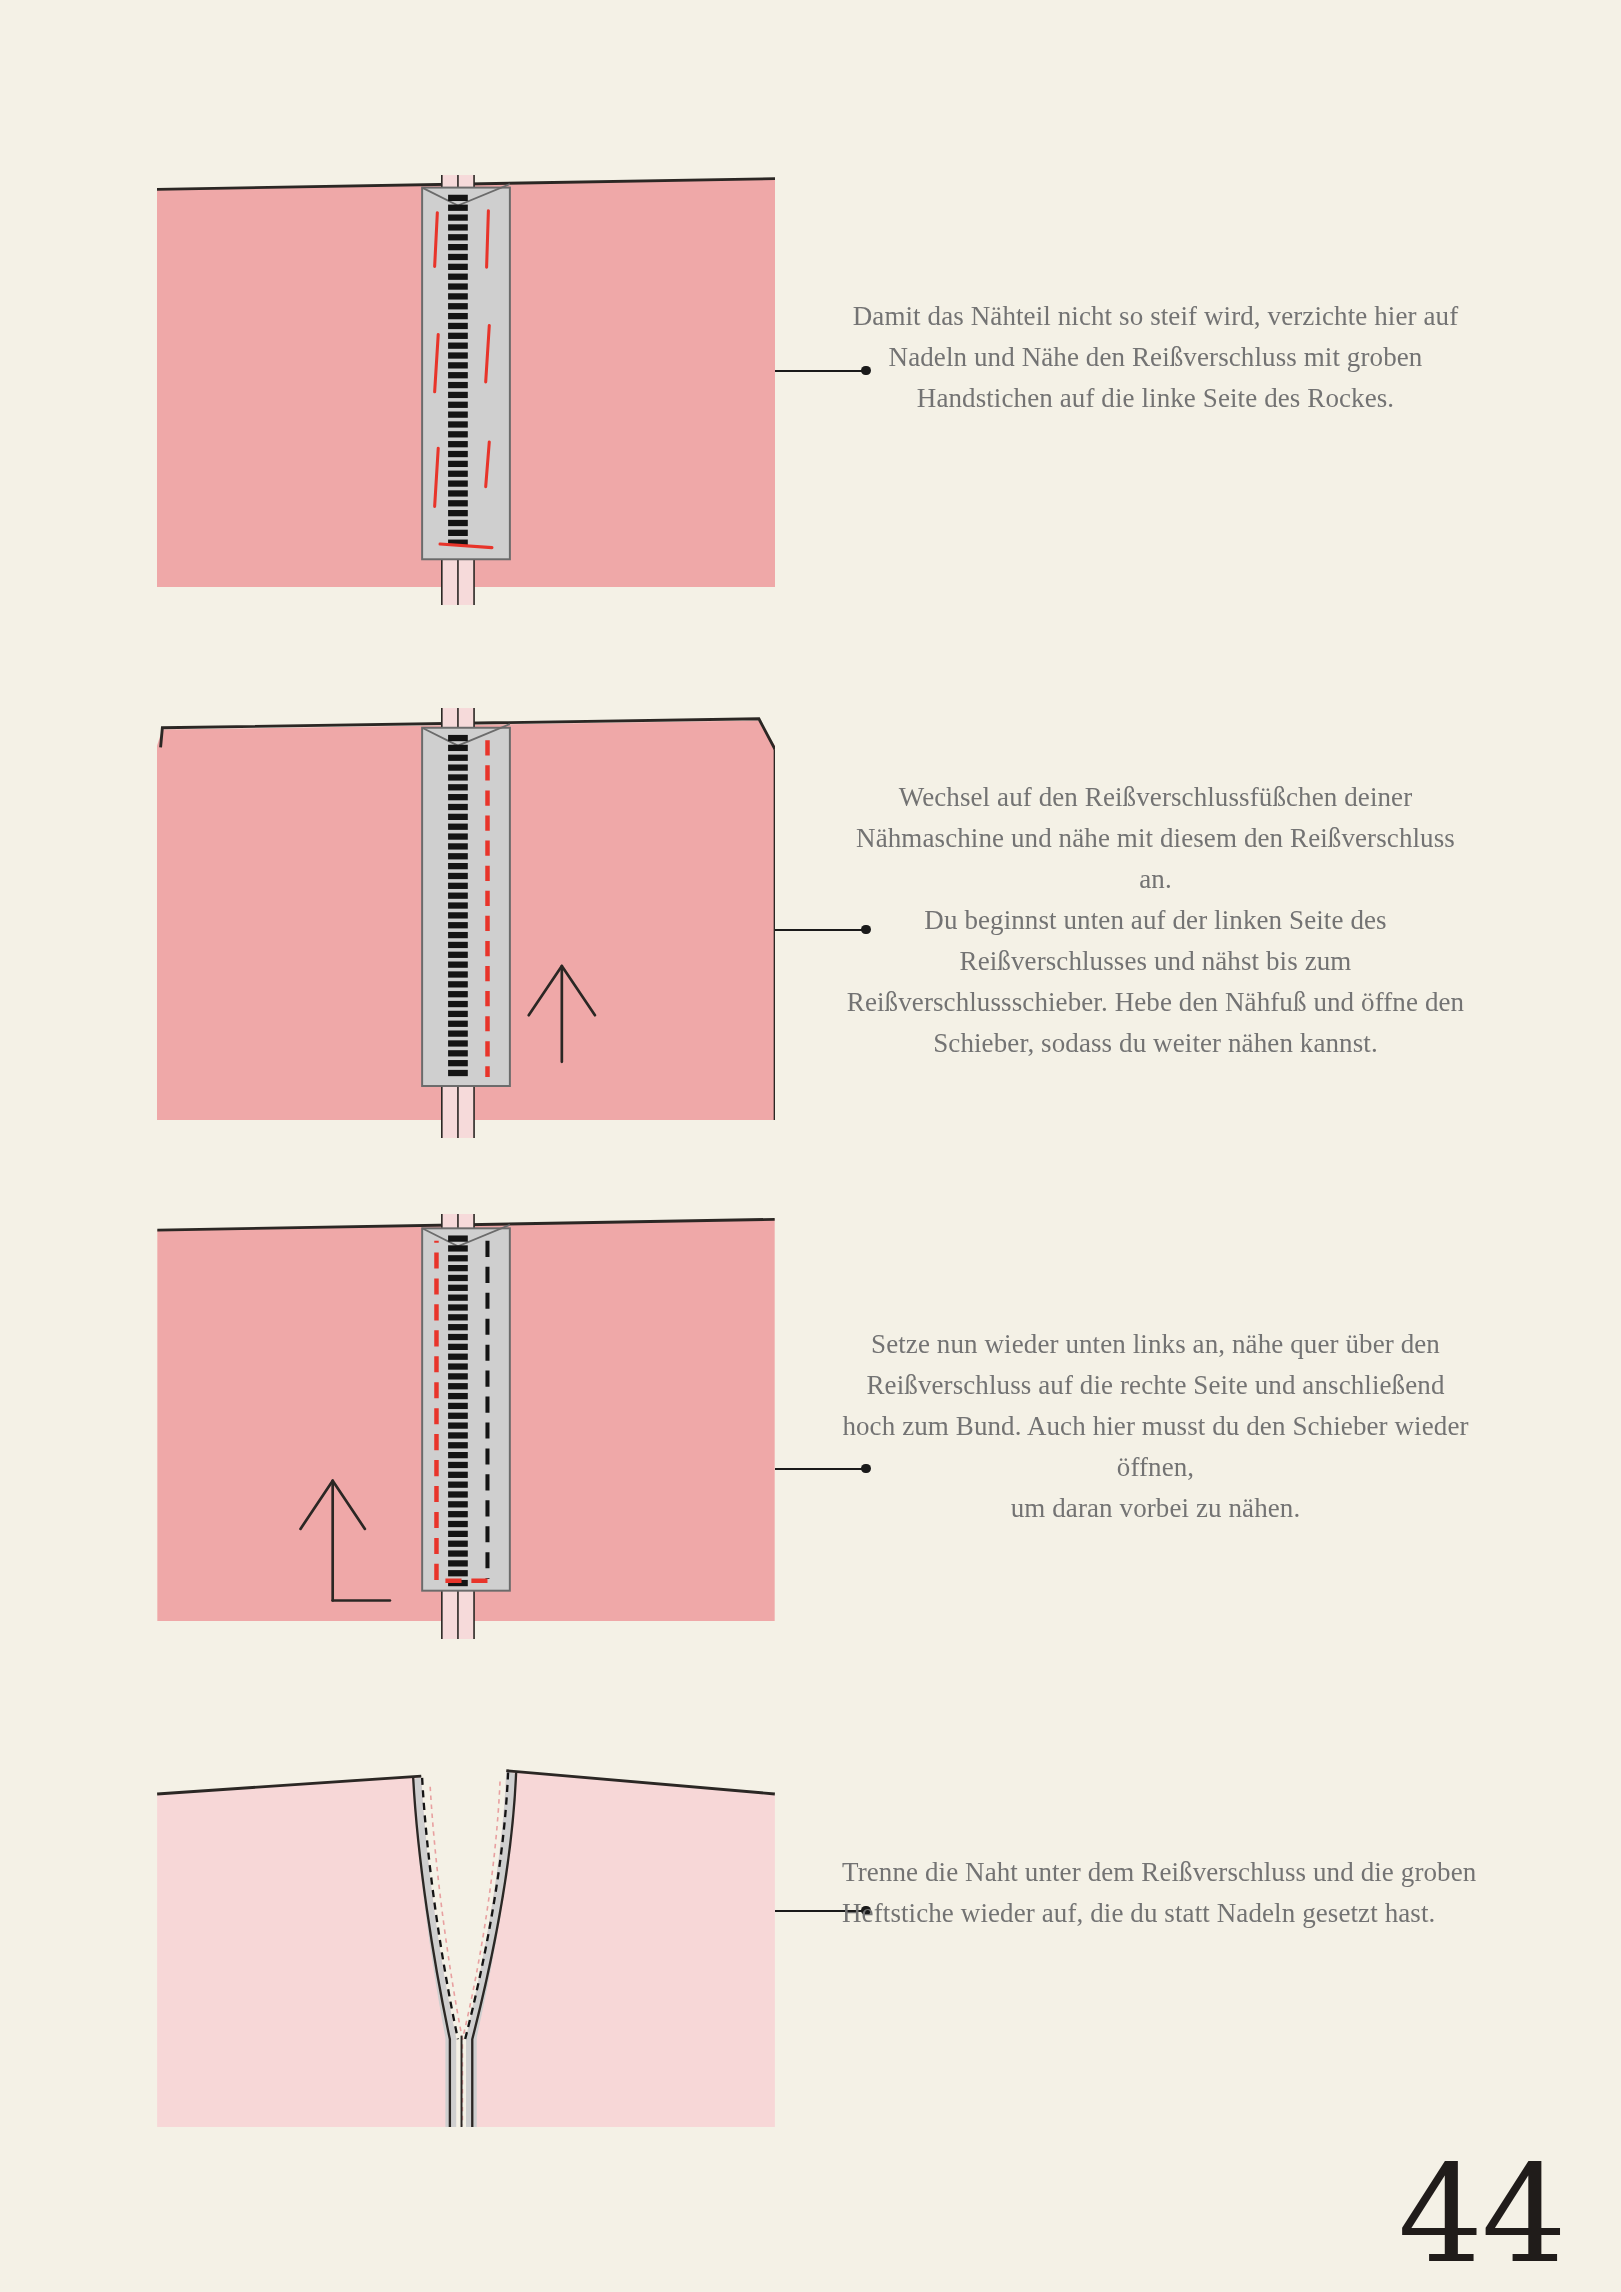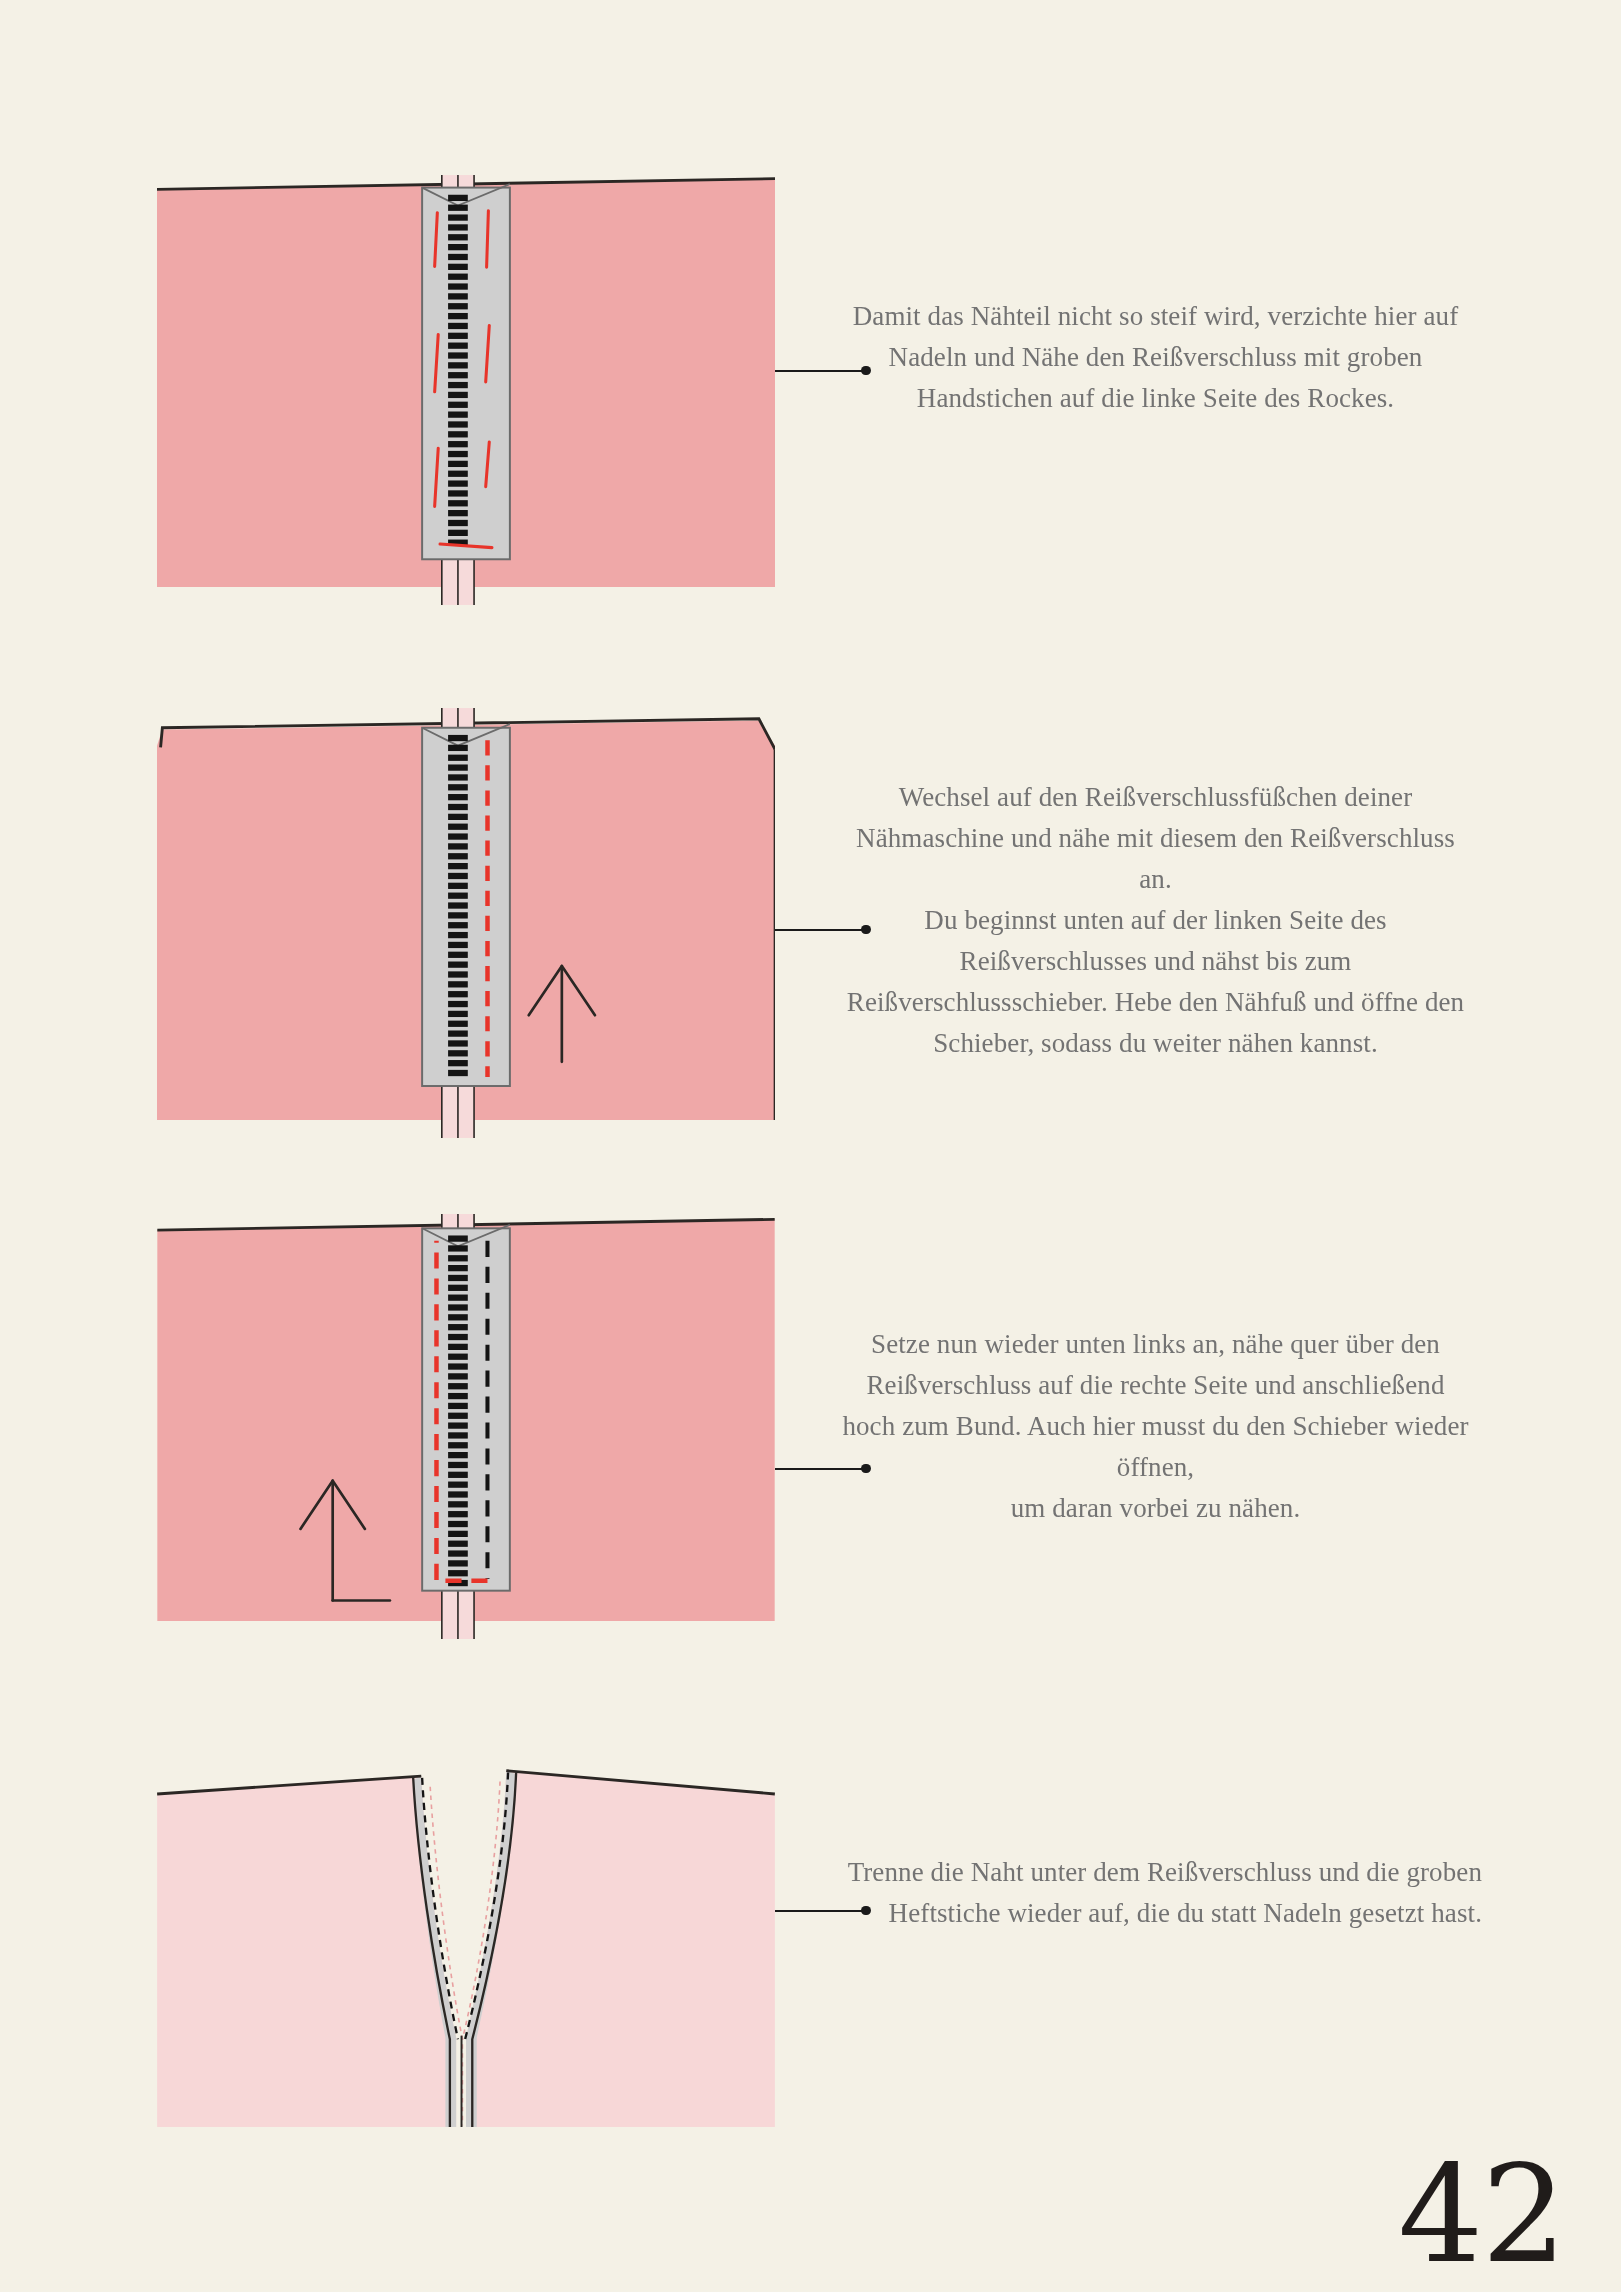--- a/index.html
+++ b/index.html
@@ -26,21 +26,21 @@
   
   .caption{
     position:absolute;
     width:627px;
     text-align:center;
     font-size:27px;
     line-height:1.52;
     color:#737373;
     letter-spacing:0.1px;
   }
-  .caption.left-align{text-align:right;}
+  .caption.left-align{text-align:left;}
   .caption p{margin:0;}
 
   
   .page-number{
     position:absolute;
     right:56px; bottom:10.7px;
     font-family:"DejaVu Serif", serif;
     font-size:134px;
     line-height:1;
     font-weight:400;
@@ -318,16 +318,16 @@
     <div class="leader" style="left:775px; top:1902px; width:100px;">
       <div class="line" style="width:90px;"></div>
       <div class="dot" style="left:86px;"></div>
     </div>
 
     <div class="caption left-align" style="left:842px; top:1852px; width:640px;">
       <p>Trenne die Naht unter dem Reißverschluss und die groben Heftstiche wieder auf, die du statt Nadeln gesetzt hast.</p>
     </div>
   </div>
 
-  <div class="page-number">42</div>
+  <div class="page-number">44</div>
 
 </div>
 
 
 </body></html>

